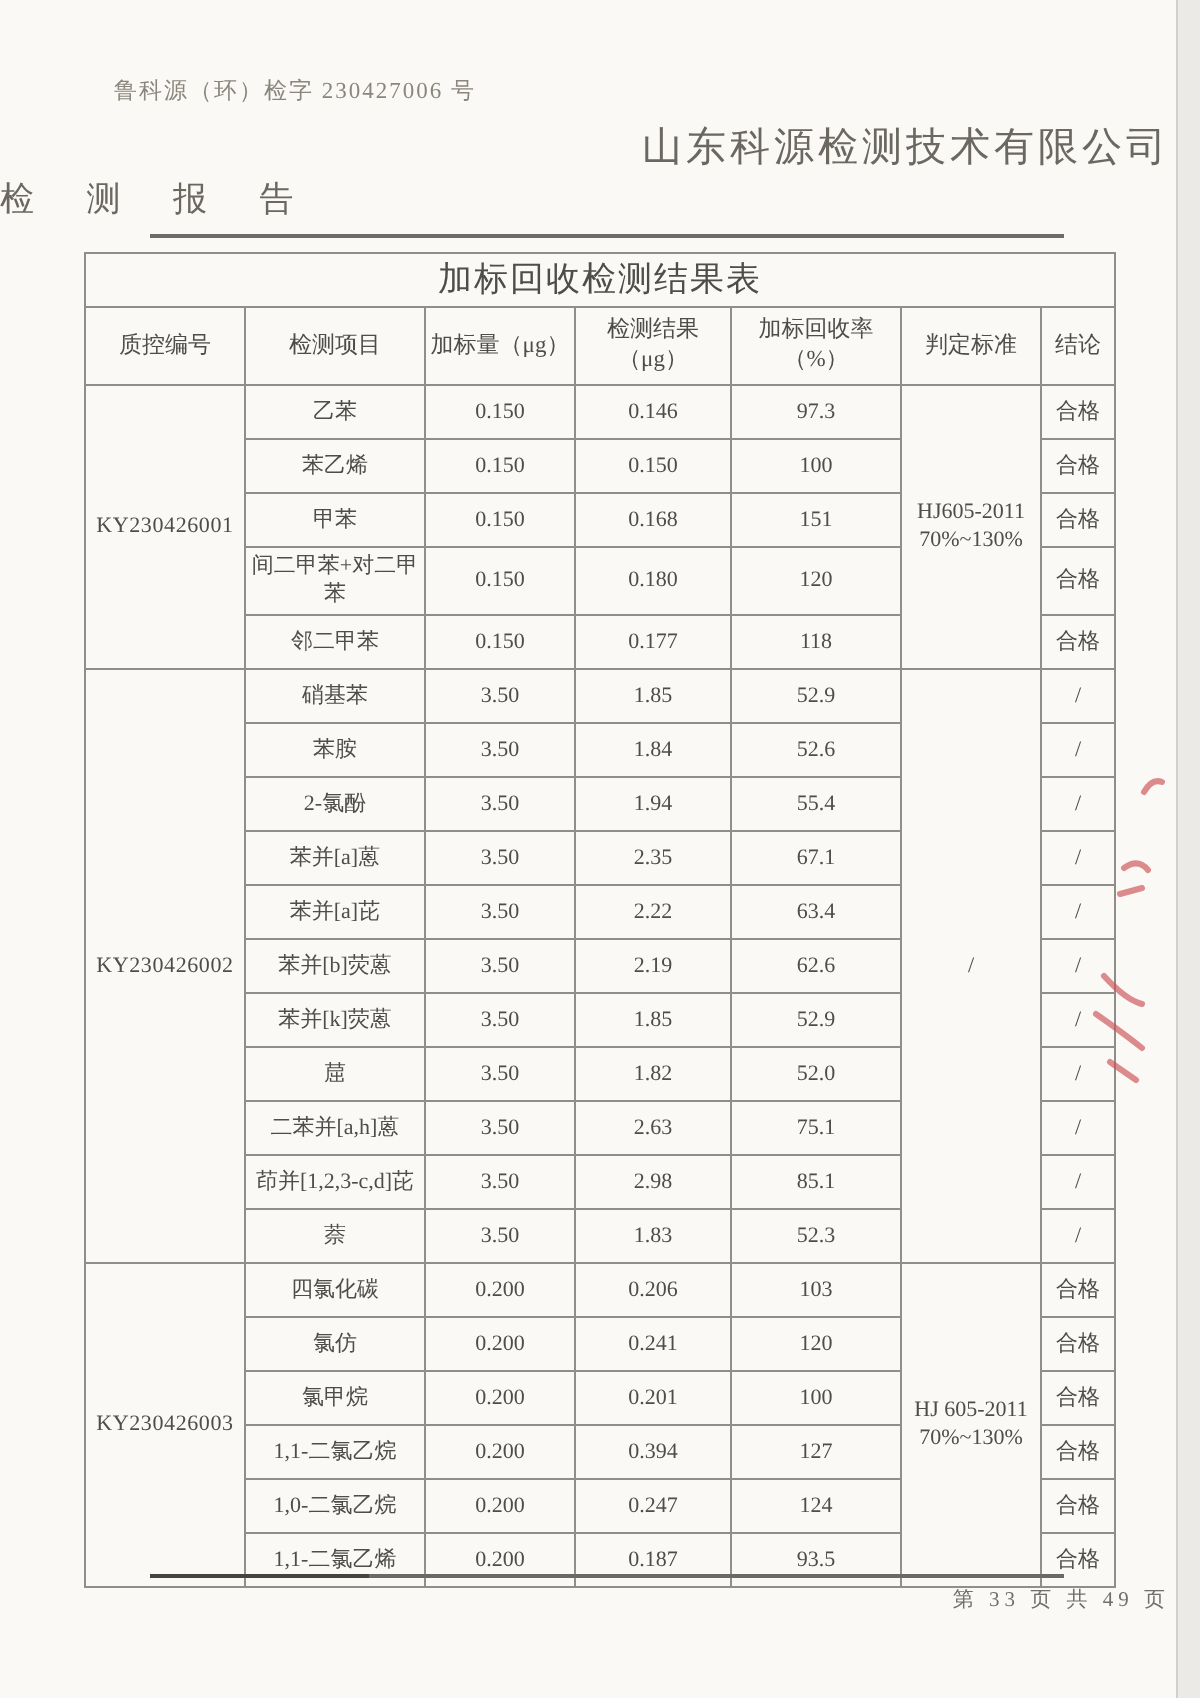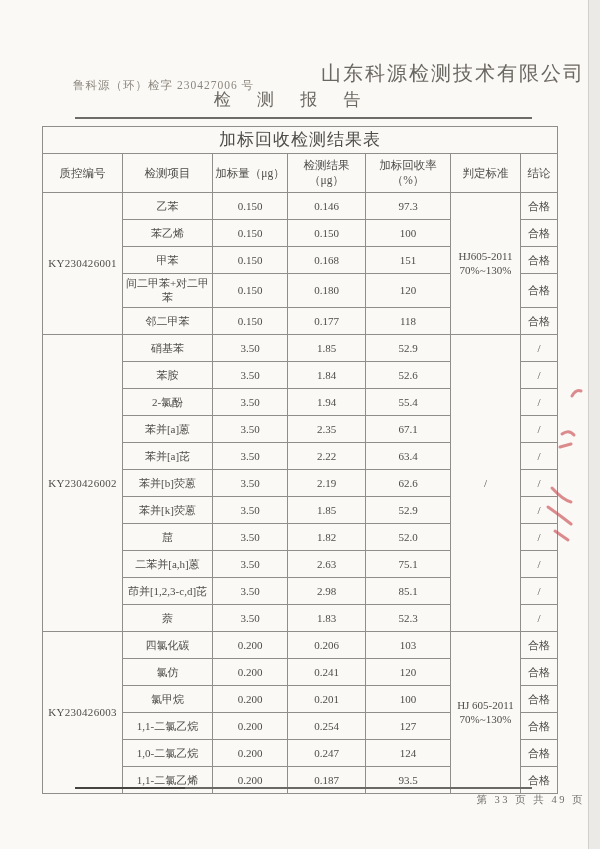--- a/index.html
+++ b/index.html
@@ -15,31 +15,31 @@
     background: #faf9f6;
   }
   
   .scan-edge {
     position: absolute; top: 0; right: 0;
     width: 11px; height: 100%;
     background: #eceae7;
     border-left: 1px solid #d2d0cc;
   }
   .doc-number {
-    position: absolute; top: 38px; left: 73px;
-    font-size: 11.5px; color: #8b867d; letter-spacing: 1px; margin-top: 40px;
+    position: absolute; top: 38px; left: 57px;
+    font-size: 11.5px; color: #8b867d; letter-spacing: 1px;
   }
   .company-title {
     position: absolute; top: 60px; left: 0; width: 585px;
     text-align: right;
     font-size: 20px; color: #6b6761; letter-spacing: 2px;
   }
   .report-title {
     position: absolute; top: 88px; left: 0; width: 585px;
-    text-align: center;
+    text-align: left;
     font-size: 17px; color: #6b6761; letter-spacing: 11px;
   }
   .header-rule {
     position: absolute; top: 117px; left: 75px;
     width: 457px; height: 2px; background: #6e6c68;
   }
   table.results {
     position: absolute; top: 126px; left: 42px;
     width: 515px;
     border-collapse: collapse; table-layout: fixed;
@@ -248,21 +248,21 @@
         <tr class="data-row">
           <td>氯甲烷</td>
           <td>0.200</td>
           <td>0.201</td>
           <td>100</td>
           <td>合格</td>
         </tr>
         <tr class="data-row">
           <td>1,1-二氯乙烷</td>
           <td>0.200</td>
-          <td>0.254</td>
+          <td>0.394</td>
           <td>127</td>
           <td>合格</td>
         </tr>
         <tr class="data-row">
           <td>1,0-二氯乙烷</td>
           <td>0.200</td>
           <td>0.247</td>
           <td>124</td>
           <td>合格</td>
         </tr>

